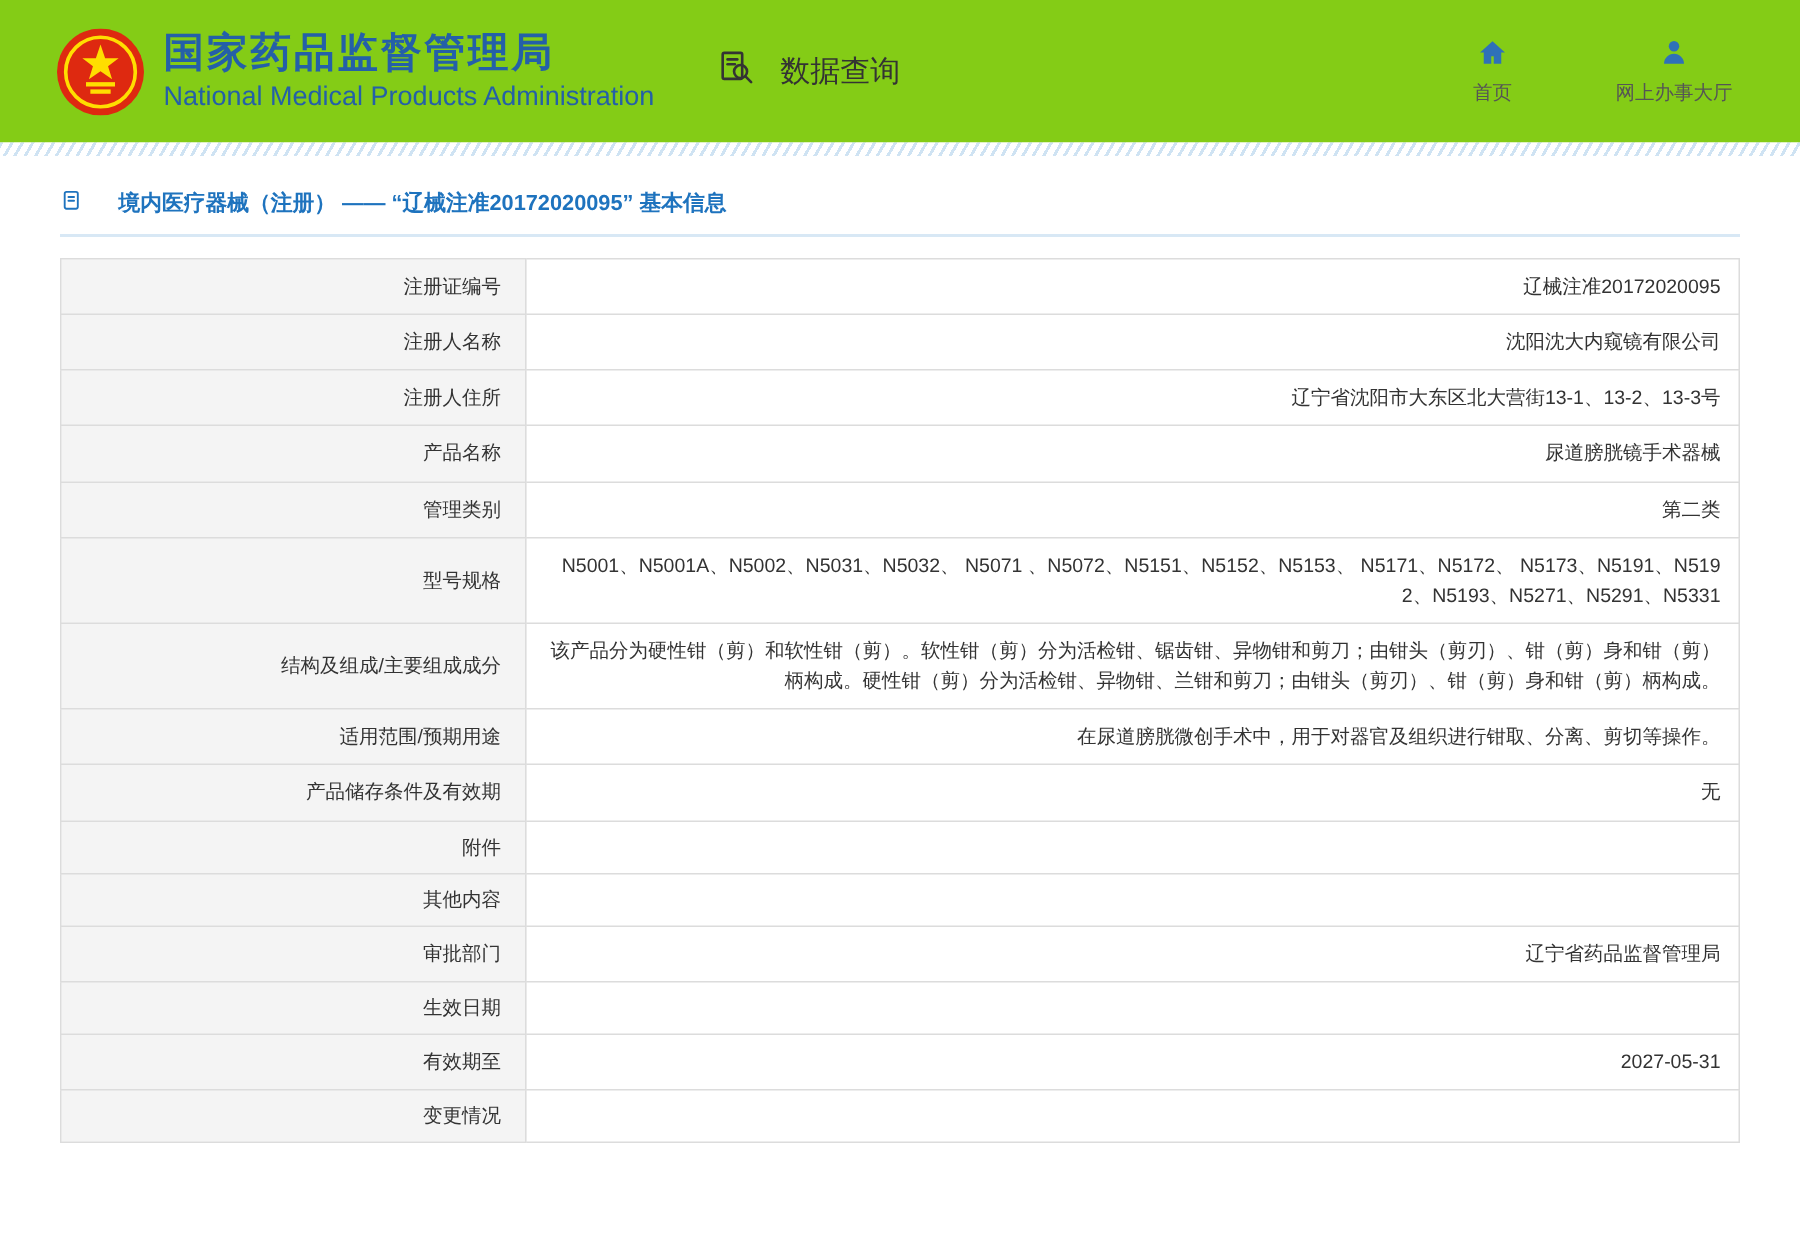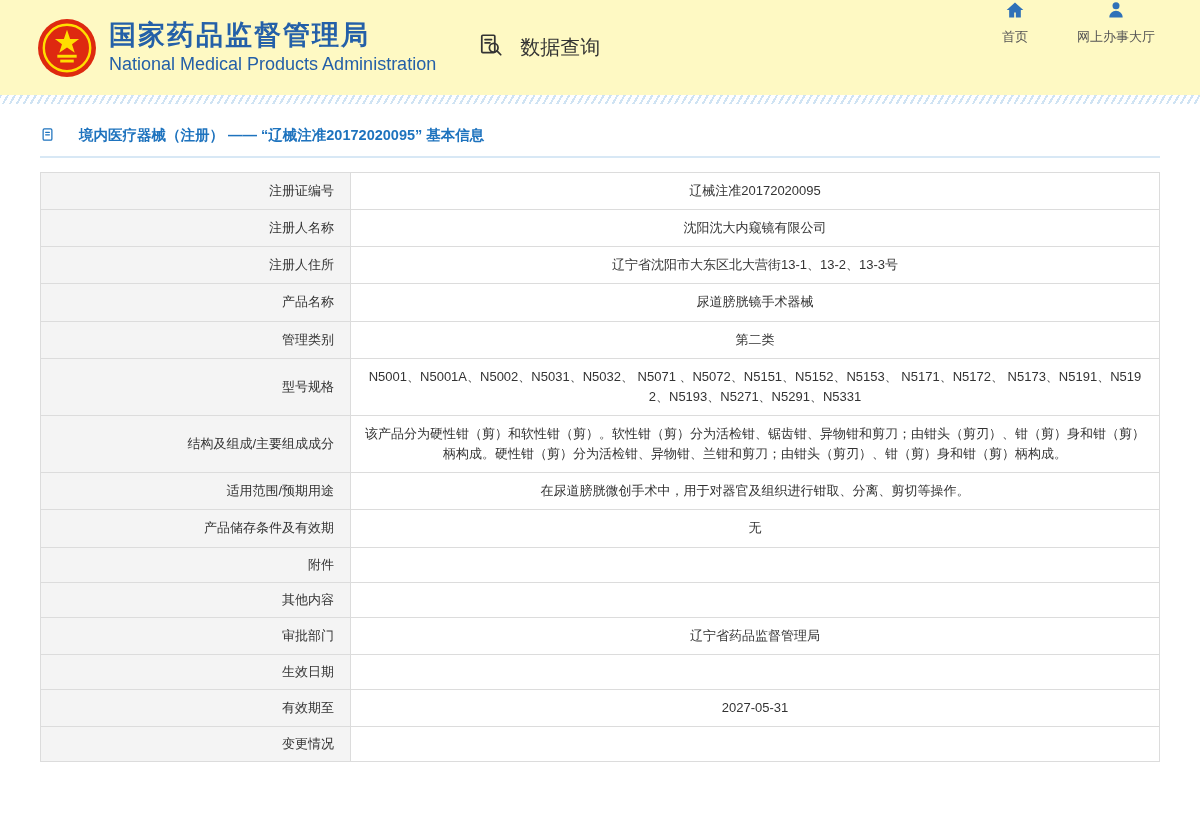--- a/index.html
+++ b/index.html
@@ -5,38 +5,38 @@
   * { box-sizing: border-box; }
   html,body { margin:0; padding:0; background:#ffffff; }
   body {
     width:1200px;
     font-family:"Liberation Sans","DejaVu Sans",sans-serif;
     color:#333;
   }
 
   
   .topbar{
-    display:flex; 
+    display:flex; align-items:center;
     height:95px; padding:0 45px 0 38px;
-    background:#fef9c3;
+    background:#84cc16;
   }
   .brand{ display:flex; align-items:center; gap:13px; }
   .emblem{ width:58px; height:58px; flex:0 0 auto; }
   .brand-text .cn{
     font-size:27px; font-weight:bold; color:#2460a8;
     letter-spacing:2px; line-height:1.15;
   }
   .brand-text .en{ font-size:18px; color:#2460a8; margin-top:3px; }
 
   .query{
     margin-left:42px; display:flex; align-items:center; gap:16px;
     font-size:20px; color:#333; cursor:pointer; font-weight:500;
   }
 
-  .topnav{ margin-left:auto; display:flex; gap:38px; }
+  .topnav{ margin-left:auto; display:flex; gap:58px; }
   .nav-item{
     display:flex; flex-direction:column; align-items:center; gap:5px;
     font-size:13px; color:#555; cursor:pointer; min-width:48px;
   }
 
   
   .stripe{
     height:9px; width:100%;
     background:repeating-linear-gradient(120deg,#cfe3f3 0 2px,#ffffff 2px 6px);
   }
@@ -56,21 +56,21 @@
     font-size:13px; color:#333; table-layout:fixed;
   }
   table.info th{
     width:310px; background:#f4f4f4;
     text-align:right; vertical-align:middle;
     font-weight:normal; color:#333;
     padding:8px 16px; height:14px;
     border:1px solid #dcdcdc;
   }
   table.info td{
-    text-align:center; vertical-align:middle;
+    text-align:right; vertical-align:middle;
     padding:8px 12px; height:14px;
     border:1px solid #dcdcdc;
     line-height:1.55;
     word-break:break-all;
   }
 </style>
 </head>
 <body>
 
 <header class="topbar">

